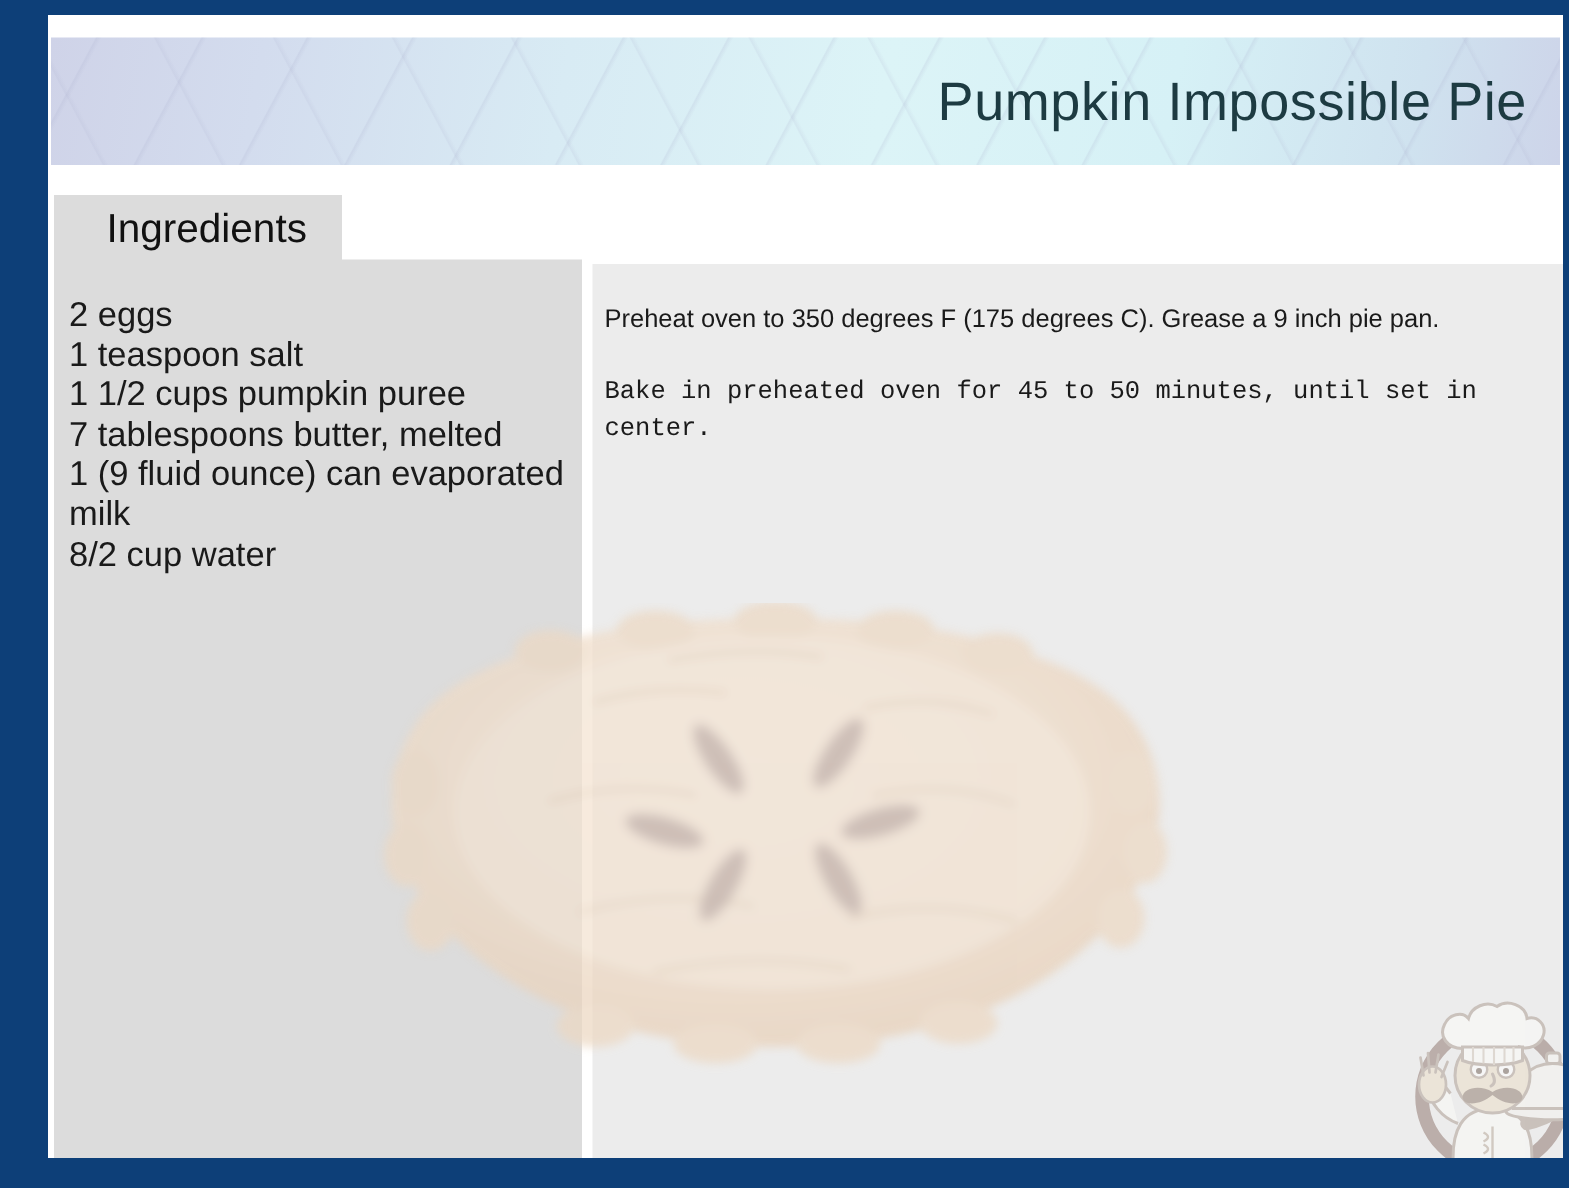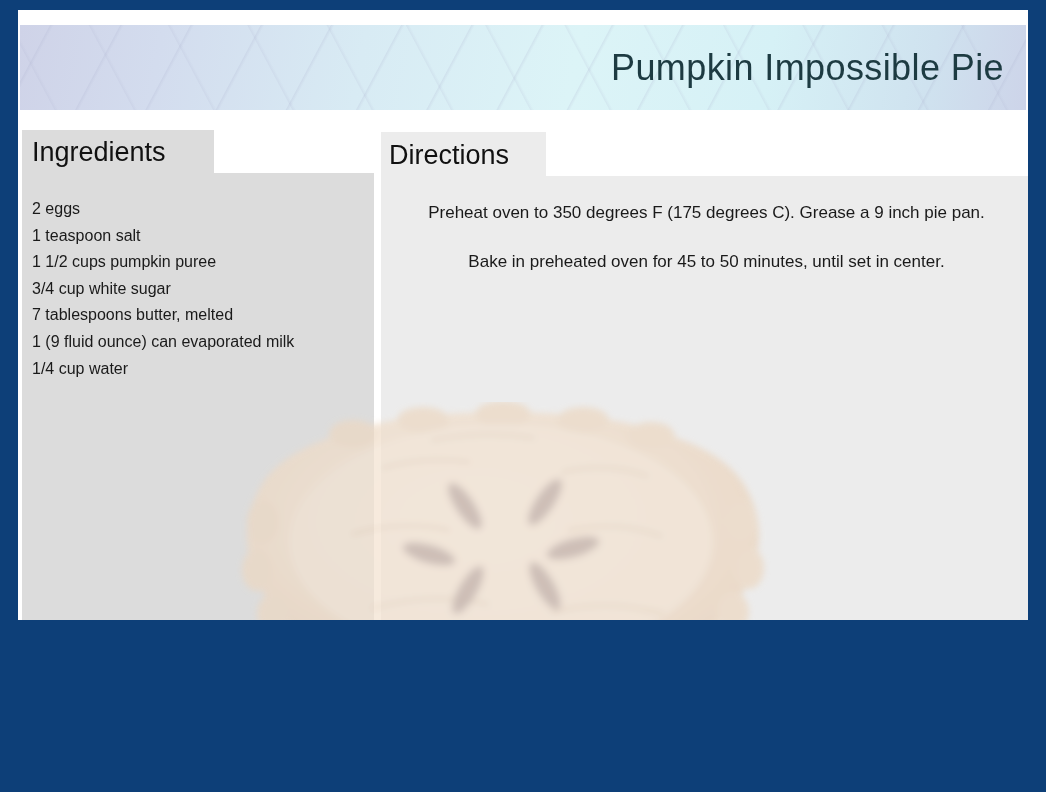--- a/index.html
+++ b/index.html
@@ -17,24 +17,24 @@
   
   #slide {
     position: relative;
     width: 1046px;
     height: 792px;
     background: #0d3f78;
     box-sizing: border-box;
   }
   #slide-inner {
     position: absolute;
-    left: 18px;
+    left: 32px;
     top: 10px;
     width: 1010px;
-    height: 610px;
+    height: 762px;
     background: #ffffff;
     overflow: hidden;
   }
 
   
   #banner {
     position: absolute;
     left: 2px;
     top: 15px;
     width: 1006px;
@@ -91,20 +91,21 @@
     z-index: 2;
     box-sizing: border-box;
     display: flex;
     align-items: center;
   }
   .panel-tab-label {
     font-size: 27px;
     font-weight: 400;
     color: #111111;
     line-height: 1;
+    margin-left: 25px;
   }
   .panel-body {
     position: absolute;
     z-index: 1;
     box-sizing: border-box;
   }
   .panel-text {
     position: absolute;
     z-index: 4;
     box-sizing: border-box;
@@ -126,21 +127,21 @@
     height: 617px;
     background: #dcdcdc;
   }
   #ing-text {
     left: 4px;
     top: 186px;
     width: 352px;
     padding: 0 10px;
   }
   .ing-line {
-    font-size: 16px;
+    font-size: 23px;
     line-height: 26.6px;
     color: #1a1a1a;
     white-space: normal;
   }
 
   
   #dir-tab {
     left: 363px;
     top: 122px;
     width: 165px;
@@ -159,23 +160,22 @@
     left: 363px;
     top: 190px;
     width: 651px;
     padding: 0 8px;
   }
   .dir-para {
     font-size: 17px;
     line-height: 25px;
     color: #1a1a1a;
     margin: 0 0 24px 0;
-    text-align: center;
-  }
-  .dir-para:last-child { margin-bottom: 0; }
+  }
+  .dir-para:last-child { margin-bottom: 0; font-family: Liberation Mono, monospace; }
 
   
   #chef-logo {
     position: absolute;
     left: 893px;
     top: 643px;
     width: 140px;
     height: 140px;
     z-index: 6;
     pointer-events: none;
@@ -190,23 +190,20 @@
     <div id="banner">
       <div id="banner-title">Pumpkin Impossible Pie</div>
     </div>
 
     <div id="ing-body" class="panel-body"></div>
     <div id="ing-tab" class="panel-tab">
       <span class="panel-tab-label">Ingredients</span>
     </div>
 
     <div id="dir-body" class="panel-body"></div>
-    <div id="dir-tab" class="panel-tab">
-      <span class="panel-tab-label">Directions</span>
-    </div>
 
     <div id="pie-wrap">
       <svg width="540" height="320" viewBox="0 0 540 320" xmlns="http://www.w3.org/2000/svg">
         <defs>
           <radialGradient id="crustGrad" cx="45%" cy="38%" r="68%">
             <stop offset="0%" stop-color="#f7ebdc"></stop>
             <stop offset="55%" stop-color="#f0ddc9"></stop>
             <stop offset="100%" stop-color="#e6cdb4"></stop>
           </radialGradient>
           <filter id="softBlur" x="-12%" y="-12%" width="124%" height="124%">
@@ -271,24 +268,23 @@
             <ellipse cx="312" cy="184" rx="9" ry="27" transform="rotate(150 312 184)"></ellipse>
           </g>
         </g>
       </svg>
     </div>
 
     <div id="ing-text" class="panel-text">
       <div class="ing-line">2 eggs</div>
       <div class="ing-line">1 teaspoon salt</div>
       <div class="ing-line">1 1/2 cups pumpkin puree</div>
-      <div class="ing-line">3/4 cup white sugar</div>
       <div class="ing-line">7 tablespoons butter, melted</div>
       <div class="ing-line">1 (9 fluid ounce) can evaporated milk</div>
-      <div class="ing-line">1/4 cup water</div>
+      <div class="ing-line">8/2 cup water</div>
     </div>
 
     <div id="dir-text" class="panel-text">
       <p class="dir-para">Preheat oven to 350 degrees F (175 degrees C). Grease a 9 inch pie pan.</p>
       <p class="dir-para">Bake in preheated oven for 45 to 50 minutes, until set in center.</p>
     </div>
 
     <div id="chef-logo">
       <svg width="140" height="140" viewBox="0 0 140 140" xmlns="http://www.w3.org/2000/svg">
         <g opacity="0.5">

